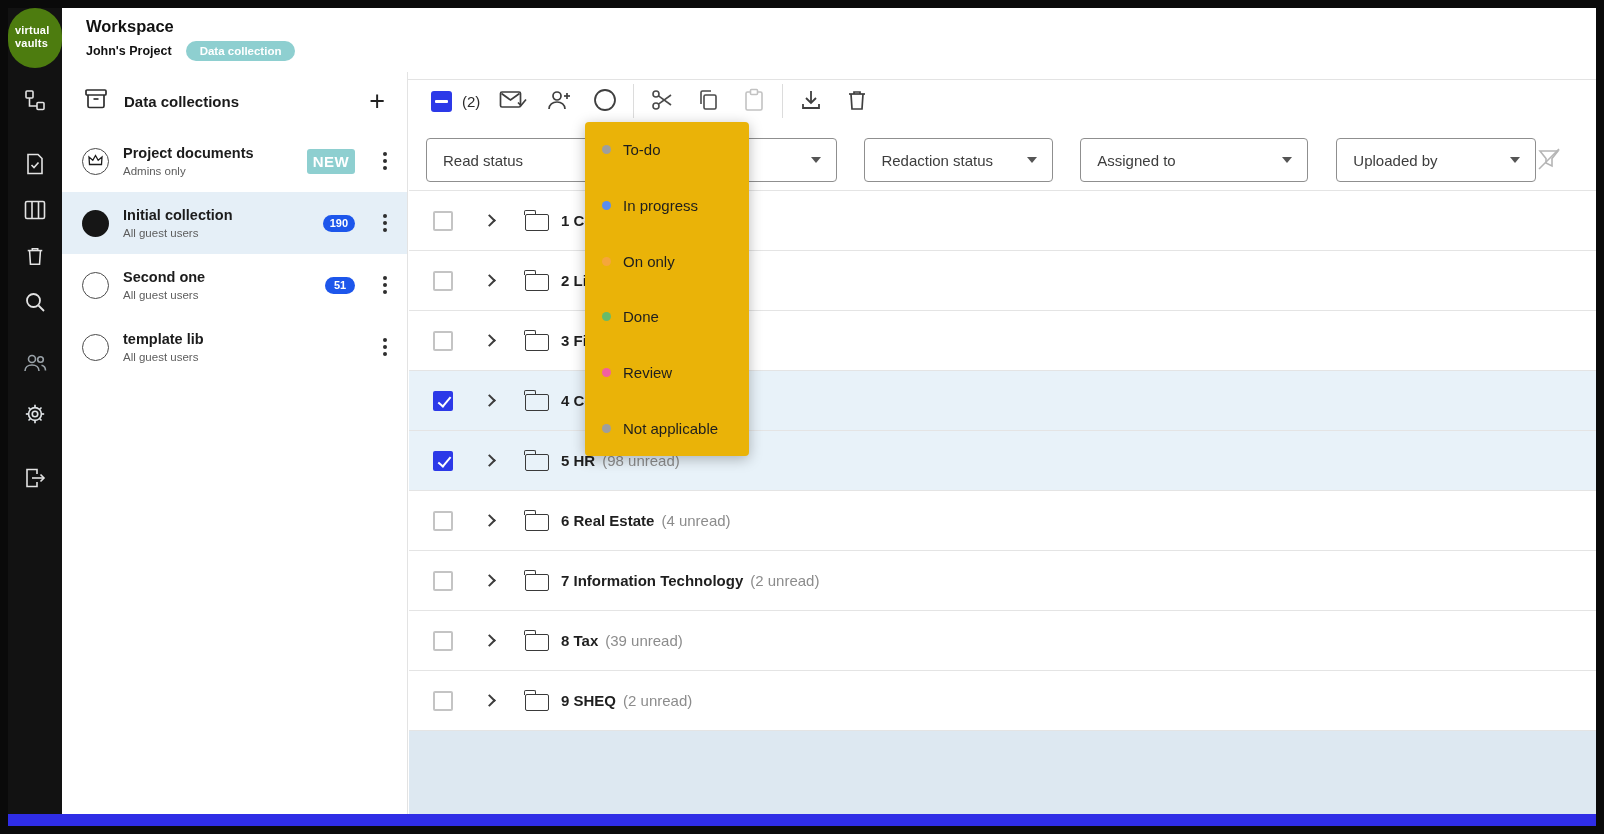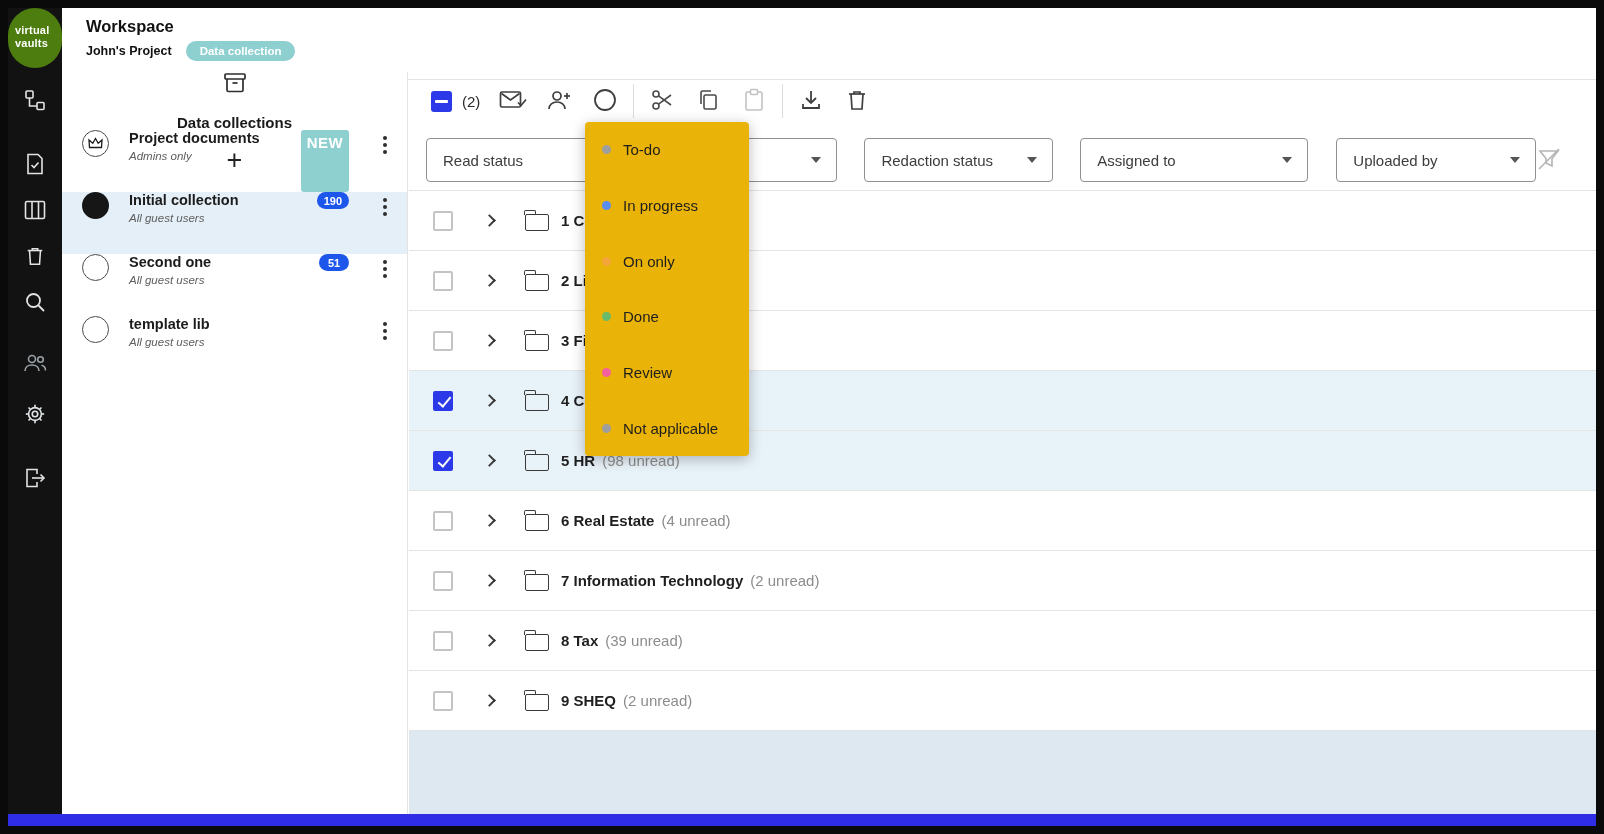--- a/index.html
+++ b/index.html
@@ -23,32 +23,32 @@
             border-bottom:1px solid #e3e3e3; padding:9px 0 0 24px; z-index:2; }
   .topbar h1 { font-size:16.5px; color:#111; }
   .project-line { display:flex; align-items:center; gap:14px; margin-top:5px; }
   .project-name { font-size:12.5px; font-weight:bold; color:#111; }
   .dc-badge { background:#8ecfd0; color:#fff; font-size:11.5px; font-weight:bold;
               padding:4px 14px; border-radius:12px; }
 
   
   .collections { position:absolute; left:54px; top:64px; width:346px; bottom:12px;
                  background:#fff; border-right:1px solid #e3e3e3; z-index:2; }
-  .coll-header { height:58px; display:flex; align-items:center; padding:0 22px 0 22px; gap:16px;flex-direction:column; }
+  .coll-header { height:58px; display:flex; align-items:center; padding:0 22px 0 22px; gap:16px; }
   .coll-title { font-size:15px; font-weight:bold; color:#1a1a1a; flex:1; }
   .add-btn { font-size:27px; color:#222; font-weight:normal; background:none; border:none; cursor:pointer; line-height:1; }
-  .coll-item { height:62px; display:flex; padding:0 12px 0 20px; gap:20px; cursor:pointer; }
+  .coll-item { height:62px; display:flex; align-items:center; padding:0 12px 0 20px; gap:14px; cursor:pointer; }
   .coll-item.selected { background:#e5eff7; }
   .avatar { width:27px; height:27px; border-radius:50%; flex-shrink:0;
             display:flex; align-items:center; justify-content:center; }
   .avatar.outline { border:1.5px solid #4a4a4a; }
   .avatar.filled  { background:#161616; }
   .coll-text { flex:1; min-width:0; }
   .coll-name { font-size:14.5px; font-weight:bold; color:#1c1c1c; }
-  .coll-sub  { font-size:11.5px; font-style:italic; color:#5d5d5d; margin-top:4px; }
+  .coll-sub  { font-size:11.5px; color:#5d5d5d; margin-top:4px; }
   .count-pill { background:#1d56eb; color:#fff; font-size:11px; font-weight:bold; min-width:30px;
                 height:17px; border-radius:10px; display:flex; align-items:center; justify-content:center;
                 padding:0 7px; }
   .new-badge { background:#8ecfd0; color:#fff; font-size:15px; font-weight:bold; padding:4px 6px;
                border-radius:3px; letter-spacing:.4px; }
   .kebab { display:flex; flex-direction:column; gap:3px; padding:6px 8px; margin-left:6px;
            background:none; border:none; cursor:pointer; }
   .kebab span { width:4px; height:4px; background:#2e2e2e; border-radius:50%; }
 
   

